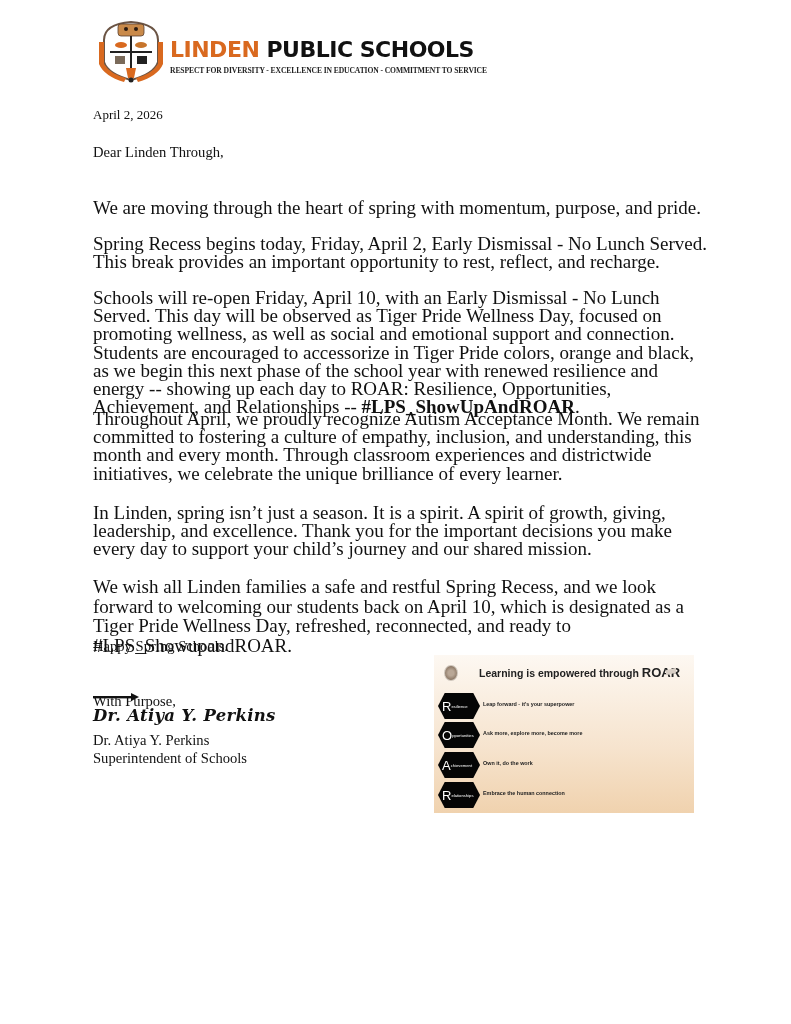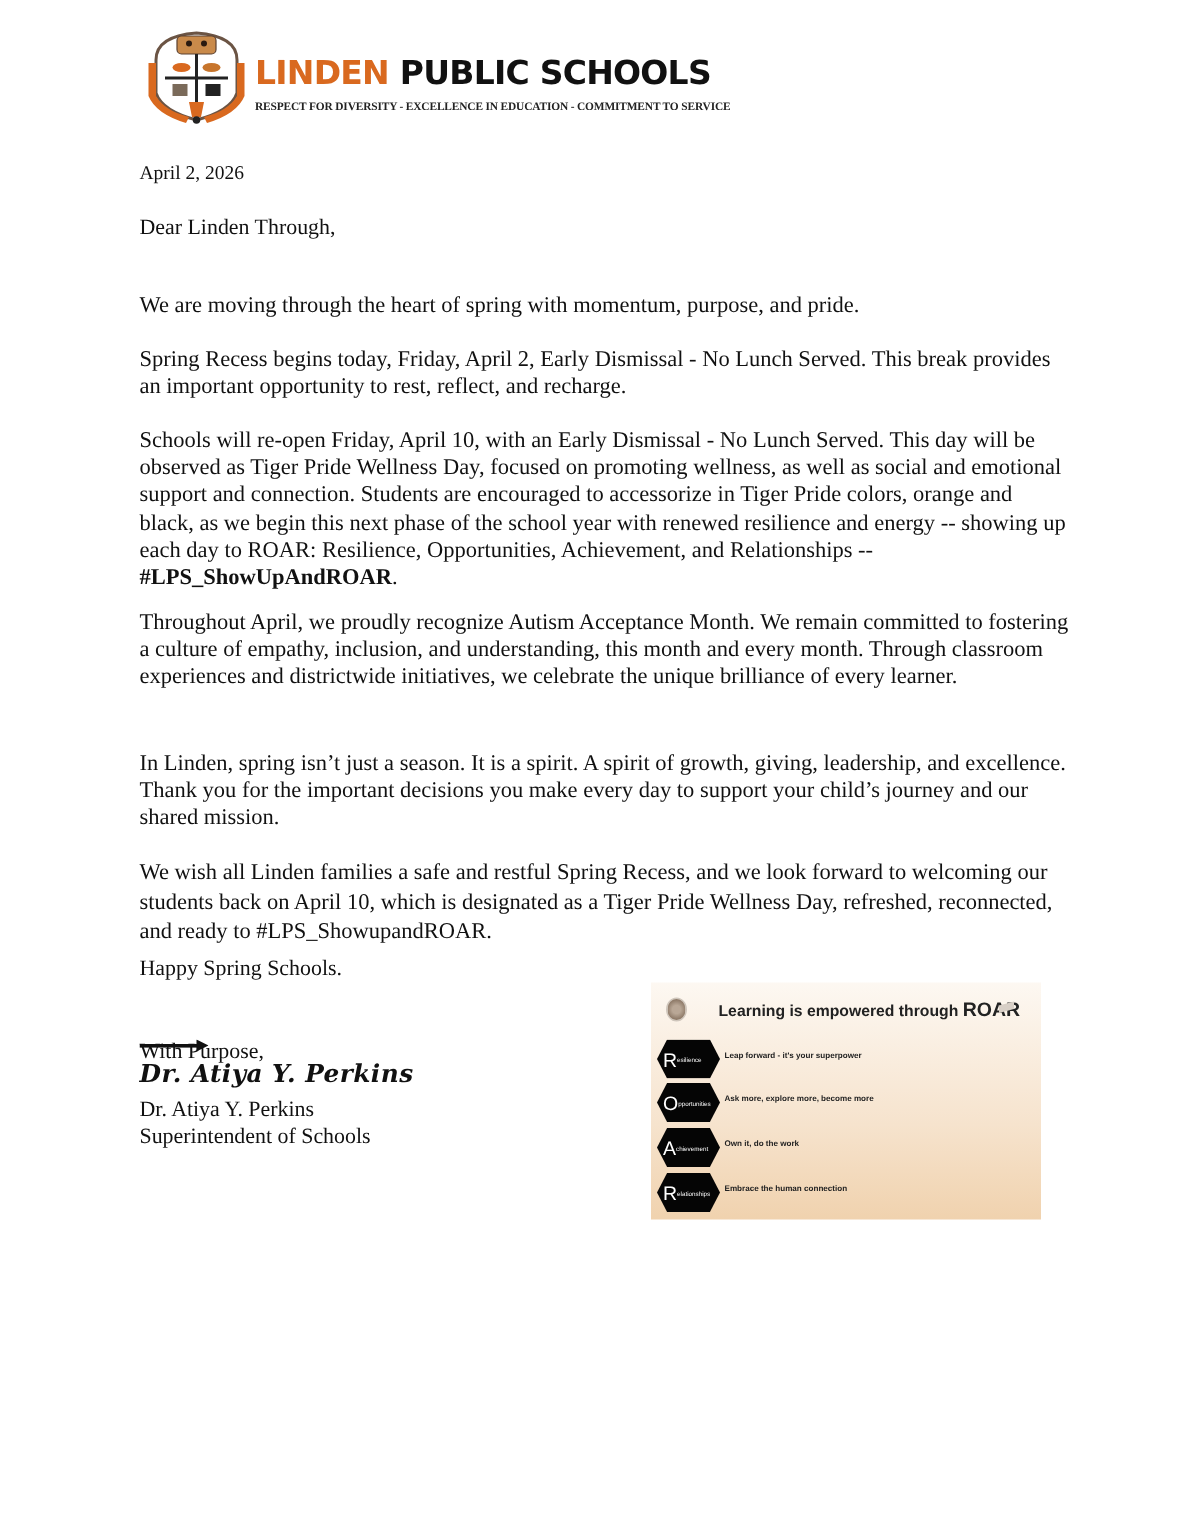--- a/index.html
+++ b/index.html
@@ -5,21 +5,21 @@
     html, body { margin:0; padding:0; background:#ffffff; }
     body { width:791px; height:1024px; position:relative; overflow:hidden; font-family:"Liberation Serif", serif; color:#111; }
     .letterhead { position:absolute; left:96px; top:18px; width:440px; height:66px; }
     .crest { position:absolute; left:0; top:0; width:70px; height:66px; }
     .brand-name { position:absolute; left:74px; top:17px; font-family:"DejaVu Sans", sans-serif; font-weight:bold; font-size:22px; letter-spacing:-0.5px; line-height:30px; white-space:nowrap; }
     .brand-name .orange { color:#d9691f; }
     .brand-name .black { color:#111; }
     .tagline { position:absolute; left:74px; top:48px; font-family:Liberation Serif, serif; font-weight:bold; font-size:7.6px; color:#222; white-space:nowrap; letter-spacing:-0.1px; }
     .date { position:absolute; left:93px; top:107px; font-size:13px; }
     .greeting { position:absolute; left:93px; top:144px; font-size:14.6px; }
-    .para { position:absolute; left:93px; width:620px; font-size:15px; line-height:18.2px; }
+    .para { position:absolute; left:93px; width:620px; font-size:19px; line-height:18.2px; }
     .hashtag { font-weight:bold; }
     .closing { position:absolute; left:93px; font-size:14.6px; }
     .arrow { position:absolute; left:93px; top:693px; width:46px; height:8px; }
     .sig-script { position:absolute; left:93px; top:706px; font-family:"DejaVu Serif", serif; font-style:italic; font-weight:bold; font-size:16.5px; letter-spacing:0.3px; color:#111; }
     .sig-name { position:absolute; left:93px; top:731px; font-size:14.6px; line-height:18px; }
     .roar-card { position:absolute; left:434px; top:655px; width:260px; height:158px; background:linear-gradient(180deg, #fdf8f2 0%, #f6e3cd 60%, #f0d2ae 100%); overflow:hidden; }
     .roar-logo { position:absolute; left:10px; top:10px; width:12px; height:14px; border-radius:50%; background:radial-gradient(circle, #b9a796 30%, #8e7a68 70%); border:1px solid #cfc6bc; }
     .roar-title { position:absolute; left:45px; top:10px; font-family:"Liberation Sans", sans-serif; font-weight:bold; font-size:10.5px; color:#222; white-space:nowrap; }
     .roar-title .big { font-size:13px; }
     .roar-flag { position:absolute; left:232px; top:14px; width:10px; height:5px; background:#d8cfc6; transform:skewY(-15deg); }

